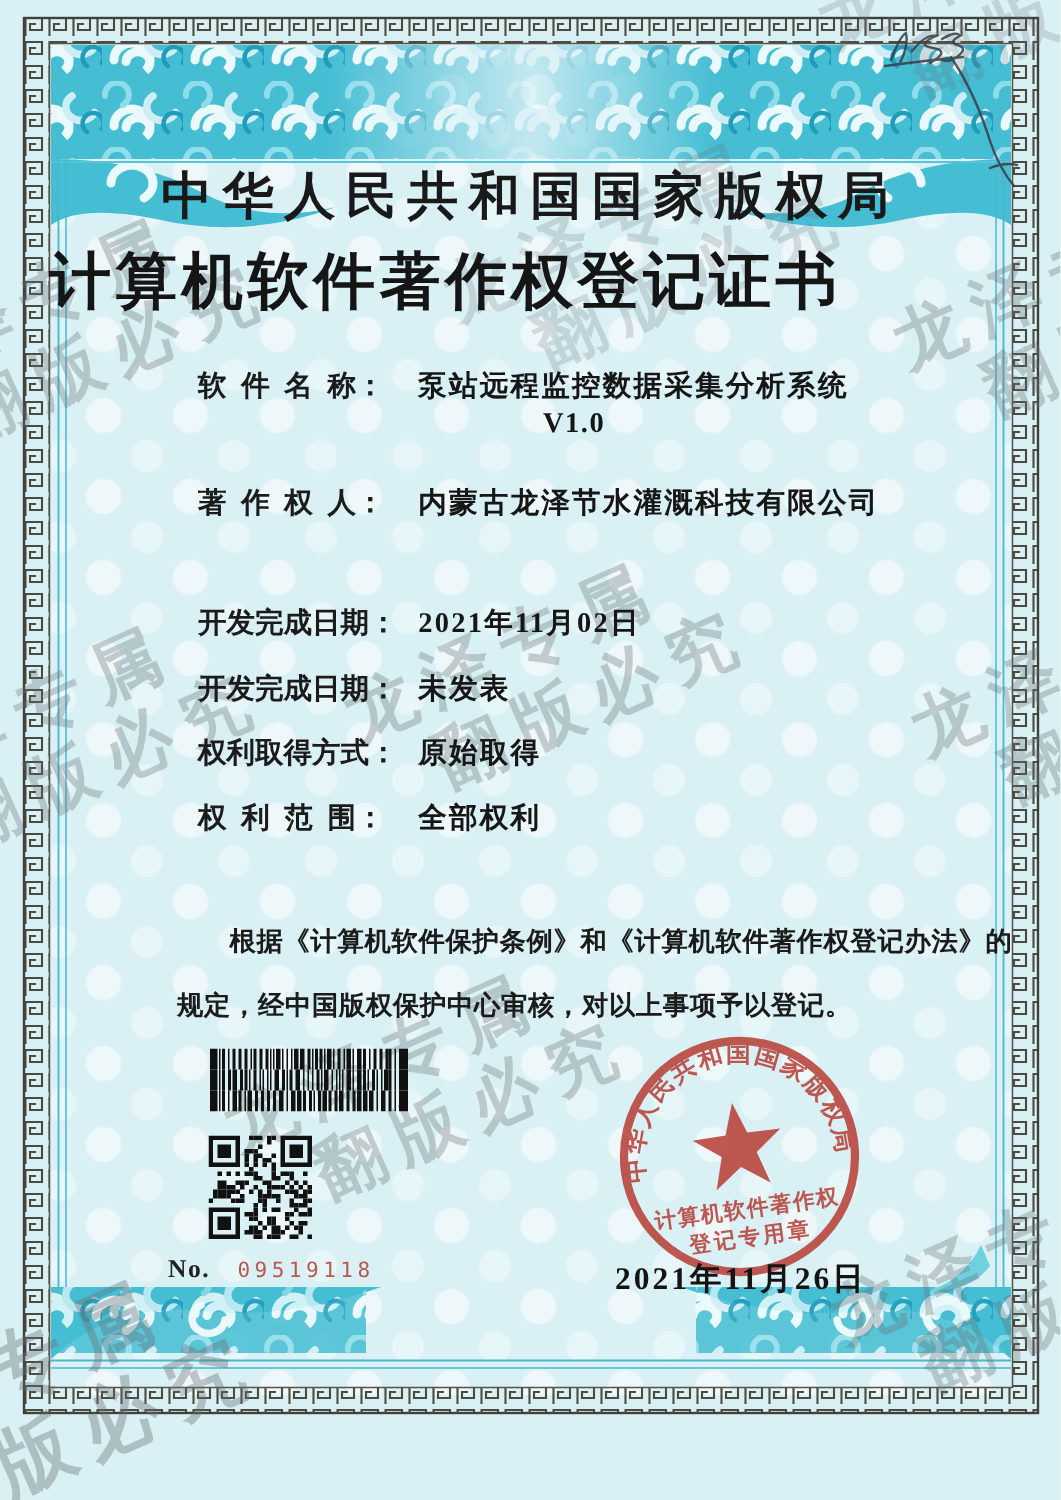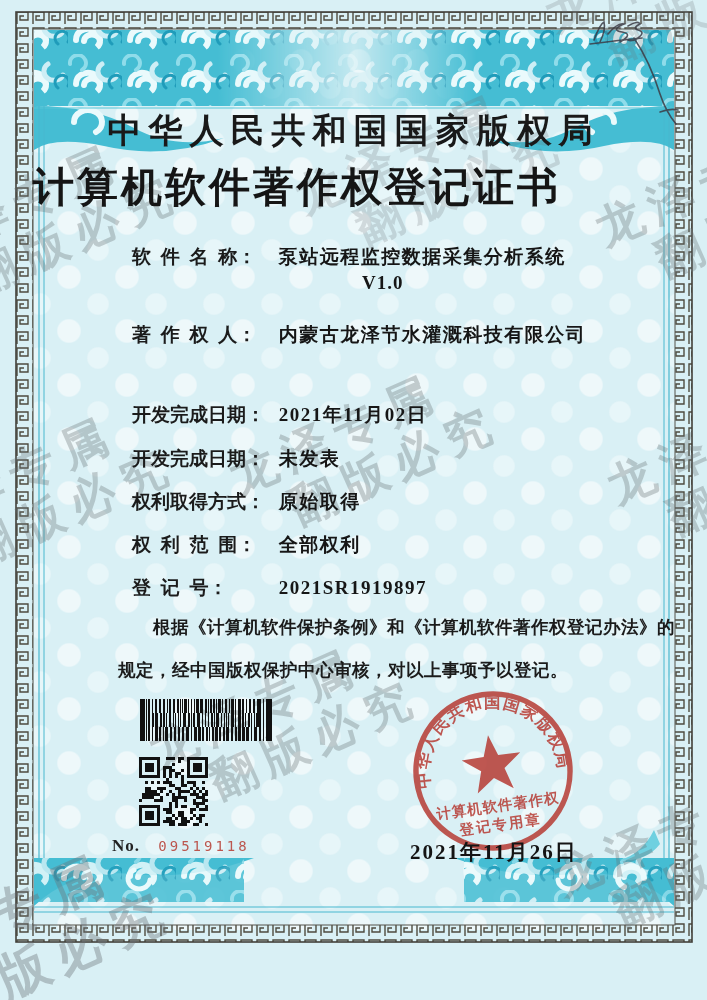--- a/index.html
+++ b/index.html
@@ -186,24 +186,20 @@
       <span class="field-label">开发完成日期：</span>
       <span class="field-value">未发表</span>
     </div>
     <div class="field-row" style="top:489px;">
       <span class="field-label">权利取得方式：</span>
       <span class="field-value">原始取得</span>
     </div>
     <div class="field-row" style="top:532px;">
       <span class="field-label">权 利 范 围：</span>
       <span class="field-value">全部权利</span>
-    </div>
-    <div class="field-row" style="top:575px;">
-      <span class="field-label">登  记  号：</span>
-      <span class="field-value">2021SR1919897</span>
     </div>
 
     <div class="statement">根据《计算机软件保护条例》和《计算机软件著作权登记办法》的规定，经中国版权保护中心审核，对以上事项予以登记。</div>
 
     <svg class="barcode" id="barcode" width="136" height="42">
         <rect x="0" y="0" width="5" height="14" fill="#111"></rect>
         <rect x="6" y="0" width="1" height="14" fill="#111"></rect>
         <rect x="8" y="0" width="2" height="14" fill="#111"></rect>
         <rect x="12" y="0" width="1" height="14" fill="#111"></rect>
         <rect x="15" y="0" width="2" height="14" fill="#111"></rect>

